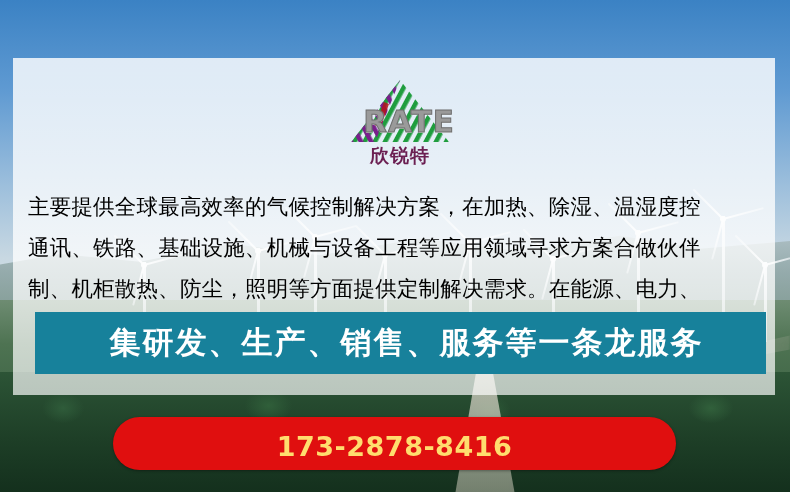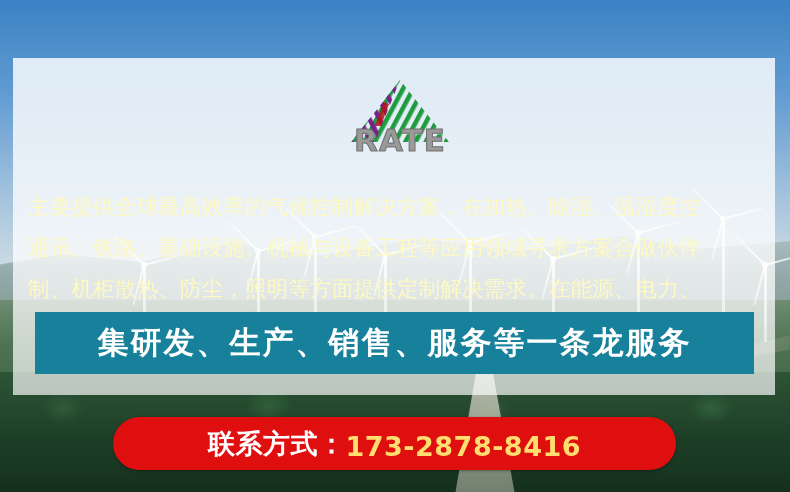--- a/index.html
+++ b/index.html
@@ -69,42 +69,43 @@
   .b1{transform:rotate(15deg);} .b2{transform:rotate(135deg);} .b3{transform:rotate(255deg);}
   
   .overlay{
     position:absolute;left:13px;top:58px;width:762px;height:337px;
     background:linear-gradient(180deg,rgba(255,255,255,.82) 0%,rgba(255,255,255,.76) 55%,rgba(255,255,255,.68) 100%);
   }
   
   .logo{position:absolute;left:345px;top:78px;width:110px;height:95px;text-align:center;}
   .logo-mark{position:relative;width:110px;height:66px;margin:0 auto;}
   .logo-word{
-    position:absolute;left:0;right:0;top:47px;
+    position:absolute;left:0;right:0;top:28px;
     font-size:31px;font-weight:700;letter-spacing:1px;line-height:1;
     color:#9a9a9a;
     -webkit-text-stroke:1px #6e6e6e;
     text-shadow:0 1px 0 rgba(255,255,255,.7);
+    text-align:right;
   }
   .logo-cn{
     margin-top:1px;font-size:19px;font-weight:700;letter-spacing:1px;
     color:#6b1f52;line-height:1.1;
   }
   
   .para{
     position:absolute;left:28px;top:186px;width:742px;
-    font-size:21.5px;line-height:41px;color:#fef9c3;
+    font-size:21.5px;line-height:41px;color:#000000;
     letter-spacing:.2px;white-space:nowrap;
   }
   .para .ln{display:block;}
   
   .teal{
     position:absolute;left:35px;top:312px;width:719px;height:62px;
     background:#17819b;
-    display:flex;align-items:center;justify-content:center;
+    display:flex;align-items:center;justify-content:center;padding-left:12px;
   }
   .teal-txt{
     color:#ffffff;font-size:31px;font-weight:700;letter-spacing:2px;white-space:nowrap;
   }
   
   .redpill{
     position:absolute;left:113px;top:417px;width:563px;height:53px;
     background:#e00f0f;border-radius:27px;
     display:flex;align-items:center;justify-content:center;
     box-shadow:0 1px 3px rgba(0,0,0,.35);
@@ -210,30 +211,30 @@
           </pattern>
         </defs>
         <g clip-path="url(#triClip)">
           <rect x="0" y="0" width="110" height="66" fill="url(#grnStripes)"></rect>
           <path d="M55 2 L30 64 L6 64 Z" fill="url(#purStripes)"></path>
           <path d="M44 26 L36 48 L30 48 L39 24 Z" fill="#b4141b" opacity=".85"></path>
         </g>
       </svg>
       <div class="logo-word">RATE</div>
     </div>
+    <div class="logo-cn">欣锐特</div>
   </div>
 
   <div class="para">
     <span class="ln">主要提供全球最高效率的气候控制解决方案，在加热、除湿、温湿度控</span>
     <span class="ln">通讯、铁路、基础设施、机械与设备工程等应用领域寻求方案合做伙伴</span>
     <span class="ln">制、机柜散热、防尘，照明等方面提供定制解决需求。在能源、电力、</span>
   </div>
 
   <div class="teal">
     <div class="teal-txt">集研发、生产、销售、服务等一条龙服务</div>
   </div>
 
   <div class="redpill">
-    <span class="c-white">联系方式：</span>
     <span class="c-gold">173-2878-8416</span>
   </div>
 
 </div>
 
 </body></html>

